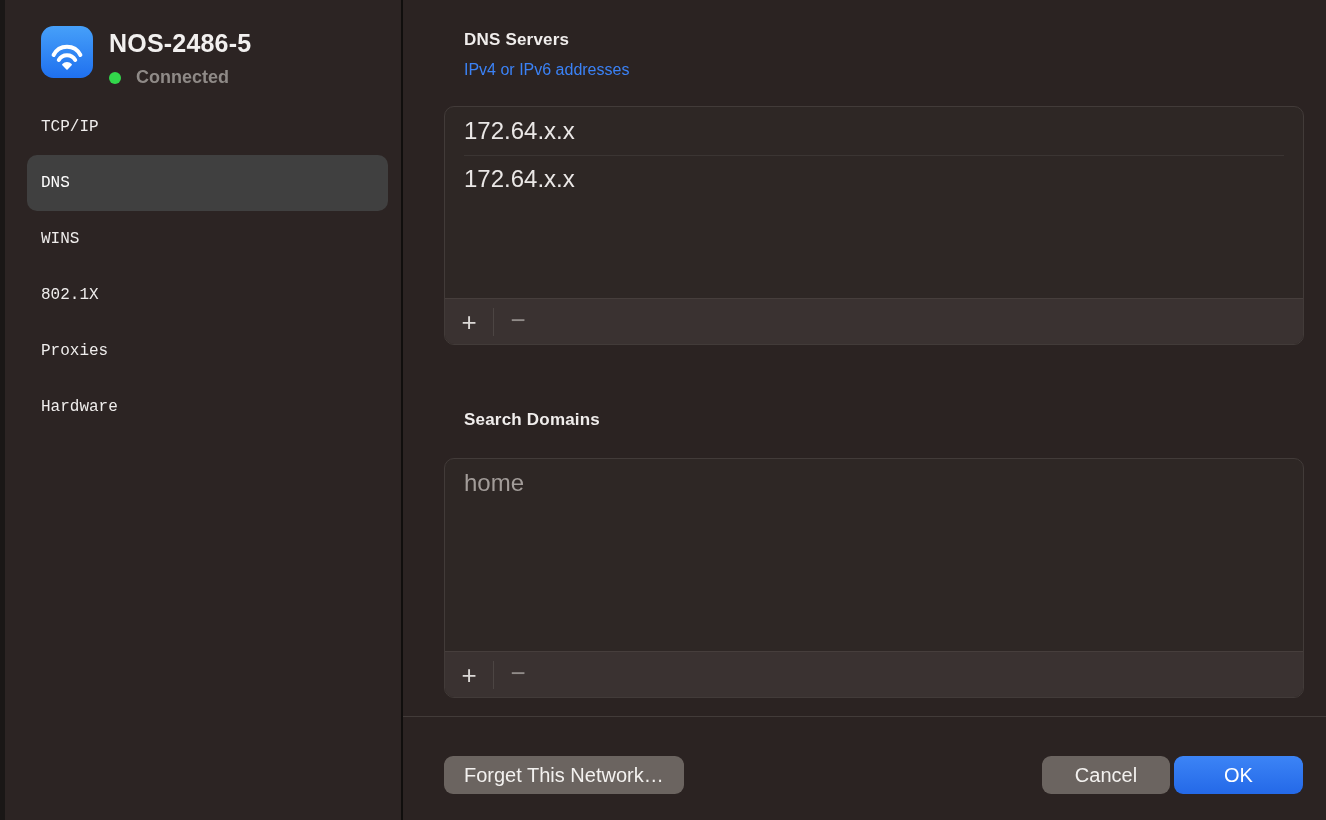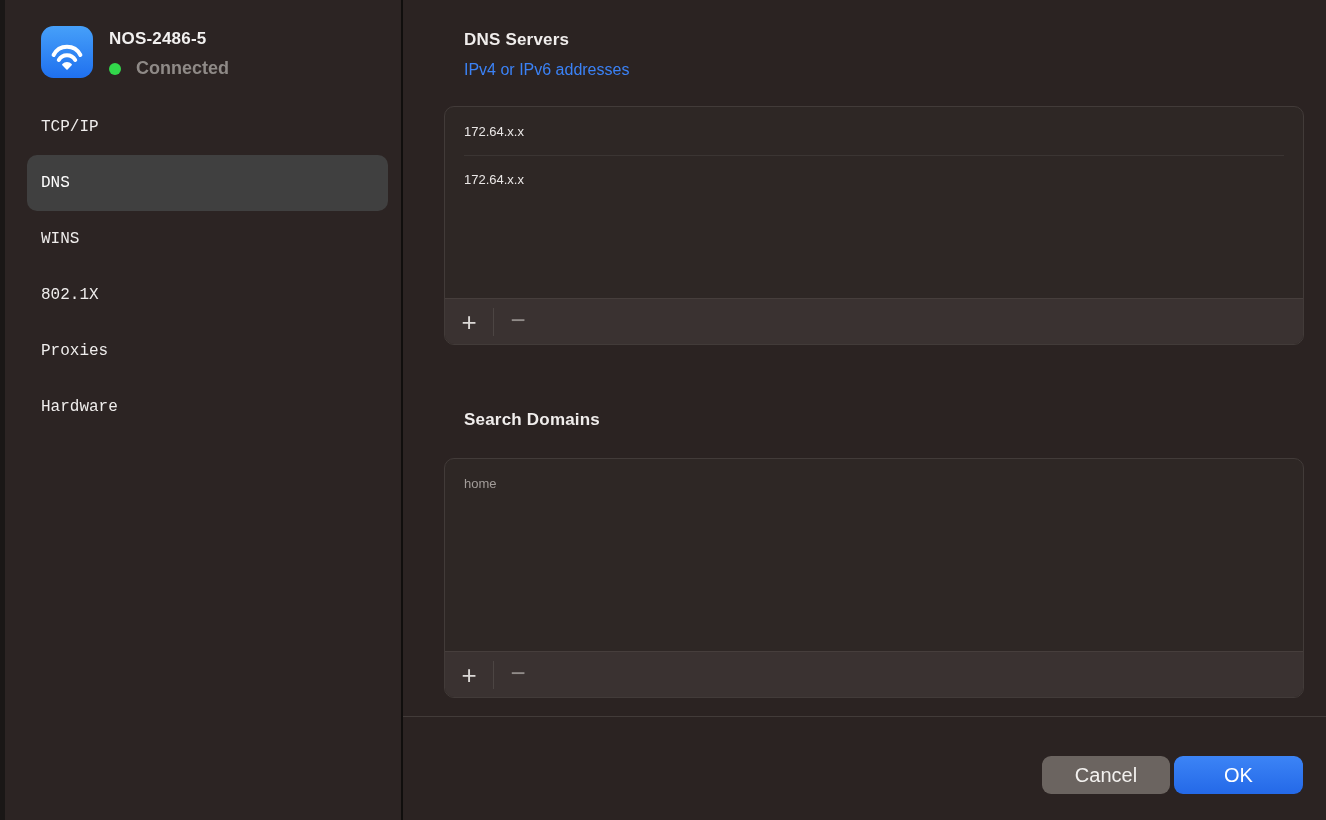--- a/index.html
+++ b/index.html
@@ -10,21 +10,21 @@
 
   
   .left-strip { position:absolute; left:0; top:0; width:5px; height:820px; background:#1a1716; }
 
   
   .sidebar { position:absolute; left:5px; top:0; width:398px; height:820px;
              background:#2c2423; border-right:2px solid #100e0d; }
 
   .network-header { position:absolute; left:36px; top:26px; display:flex; align-items:flex-start; gap:16px; }
   .wifi-badge { width:52px; height:52px; flex:0 0 auto; }
-  .network-name { font-size:17px; font-weight:600; color:#f2f0ef; letter-spacing:.2px; padding-top:3px; }
+  .network-name { font-size:25px; font-weight:600; color:#f2f0ef; letter-spacing:.2px; padding-top:3px; }
   .network-status { display:flex; align-items:center; gap:15px; margin-top:9px;font-weight:bold; }
   .status-dot { width:12px; height:12px; border-radius:50%; }
   .status-text { font-size:18px; color:#8f8a87; }
 
   .sidebar-nav { position:absolute; left:22px; top:99px; width:361px; }
   .nav-item { height:56px; display:flex; align-items:center; padding-left:14px;
               border-radius:10px; font-size:16px; color:#efedec; cursor:default;font-family:Liberation Mono, monospace; }
   .nav-item.selected { background:#404040; color:#ffffff; }
 
   
@@ -34,21 +34,21 @@
   .section-title.dns { top:30px; }
   .section-title.sd  { top:410px; }
   .section-subtitle { position:absolute; left:61px; top:61px; font-size:16px; color:#3b82f6; }
 
   .list-box { position:absolute; left:41px; width:860px; background:#2e2725;
               border:1px solid #423b39; border-radius:10px; overflow:hidden; }
   .list-box.dns { top:106px; height:239px; }
   .list-box.sd  { top:458px; height:240px; }
 
   .list-row { position:relative; height:48px; display:flex; align-items:center;
-              padding-left:19px; font-size:13px; color:#eae7e6; }
+              padding-left:19px; font-size:24px; color:#eae7e6; }
   .list-row.dim { color:#a29c99; }
   .list-row + .list-row::before { content:""; position:absolute; top:0; left:19px; right:19px;
               height:1px; background:#3b3533; }
 
   .box-footer { position:absolute; left:0; right:0; bottom:0; height:46px;
                 background:#3a3231; border-top:1px solid #463e3c;
                 display:flex; align-items:center; }
   .pm-btn { width:48px; height:100%; background:transparent; border:none; cursor:default;
             display:flex; align-items:center; justify-content:center;
             font-family:"Liberation Sans", sans-serif; font-size:26px; line-height:1; }
@@ -136,18 +136,19 @@
       <div class="box-footer">
         <button class="pm-btn plus">+</button>
         <div class="pm-sep"></div>
         <button class="pm-btn minus">−</button>
       </div>
     </div>
 
     <div class="content-divider"></div>
 
     <div class="bottom-bar">
+      <button class="btn gray forget">Forget This Network…</button>
       <button class="btn gray cancel">Cancel</button>
       <button class="btn ok">OK</button>
     </div>
 
   </main>
 </div>
 
 </body></html>

